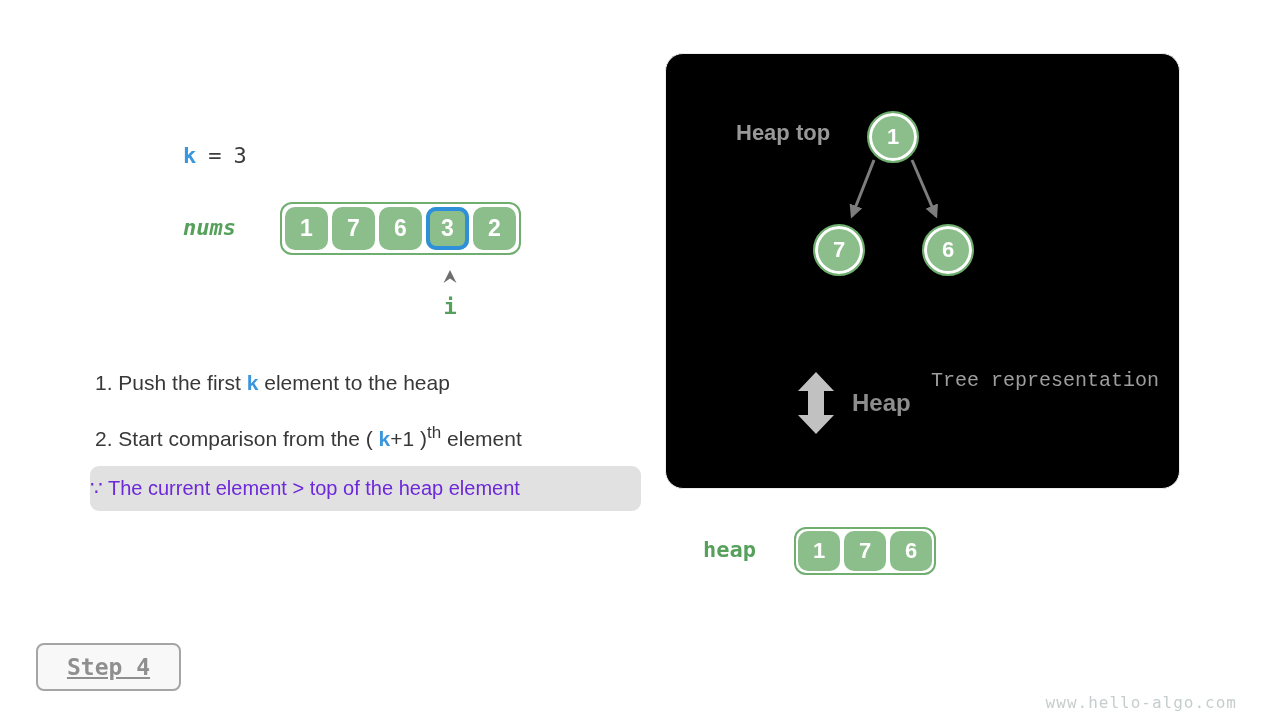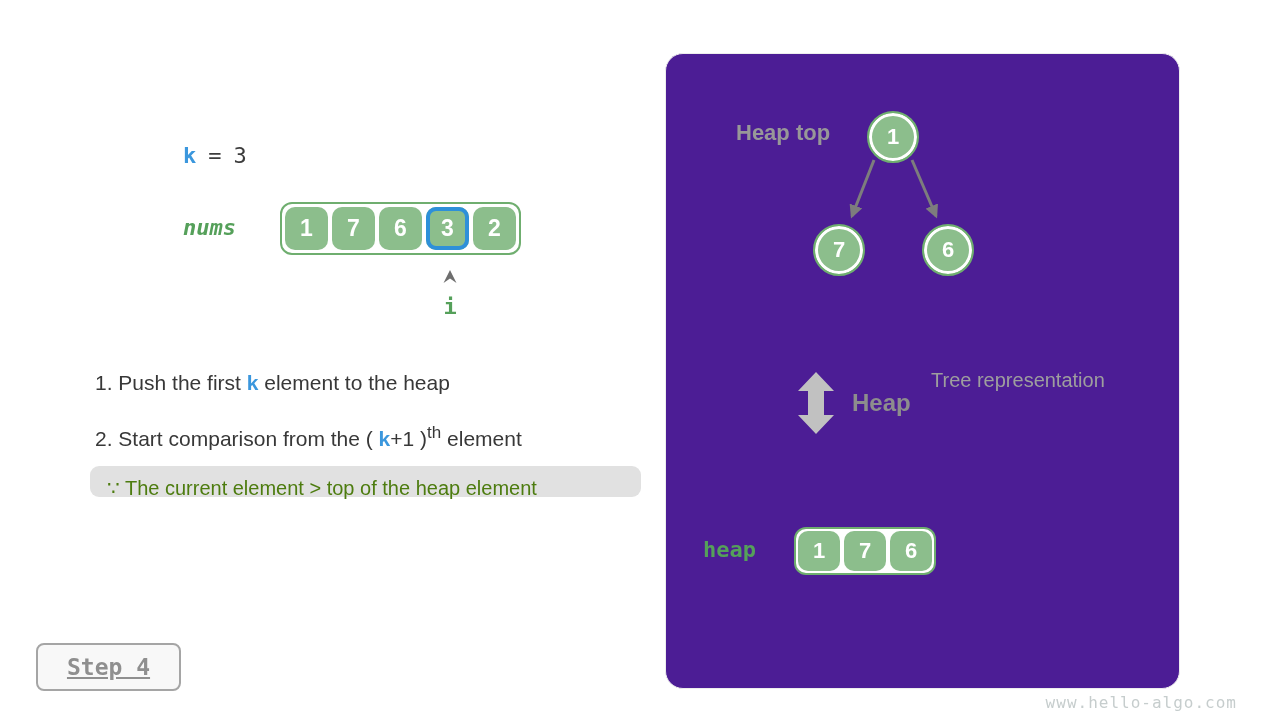--- a/index.html
+++ b/index.html
@@ -22,26 +22,26 @@
 
   
   .ptr-arrow{position:absolute;left:443px;top:270px;}
   .ptr-label{position:absolute;left:450px;top:294px;transform:translateX(-50%);
              font-family:"DejaVu Sans Mono",monospace;font-weight:bold;font-size:22px;color:#55a05a;}
 
   
   .step-line{position:absolute;left:95px;font-size:21px;color:#383838;}
   .step-line .var{color:#3b97dd;font-weight:bold;}
   .step-line sup{font-size:17px;}
-  .note-box{position:absolute;left:90px;top:466px;width:551px;height:31px;background:#e1e1e1;
-            border-radius:9px;font-size:20px;color:#4d7c0f;line-height:45px;padding-left:17px;
+  .note-box{position:absolute;left:90px;top:466px;width:551px;height:45px;background:#e1e1e1;
+            border-radius:9px;font-size:20px;color:#6d28d9;line-height:45px;
             box-sizing:border-box;}
 
   
-  .panel{position:absolute;left:665px;top:53px;width:515px;height:636px;background:#4c1d95;
+  .panel{position:absolute;left:665px;top:53px;width:515px;height:436px;background:#000000;
          border:1px solid #ededed;border-radius:18px;box-sizing:border-box;}
   .heap-top{position:absolute;left:70px;top:66px;font-size:22px;font-weight:bold;color:#989898;}
   .node{position:absolute;width:52px;height:52px;border-radius:50%;background:#8cbe8c;
         border:2px solid #6fae6f;box-shadow:inset 0 0 0 3px #ffffff;color:#ffffff;
         font-weight:bold;font-size:22px;display:flex;align-items:center;justify-content:center;
         box-sizing:border-box;}
   .legend-title{position:absolute;left:186px;top:335px;font-size:24px;font-weight:bold;color:#8d8d8d;}
   .legend-line{position:absolute;left:265px;font-size:20px;color:#9e9e9e;}
   .heap-label{position:absolute;left:37px;top:483px;font-family:"DejaVu Sans Mono",monospace;
               font-weight:bold;font-size:22px;color:#55a05a;}
@@ -108,21 +108,21 @@
     </svg>
 
     <div class="node" style="left:201px;top:57px;">1</div>
     <div class="node" style="left:147px;top:170px;">7</div>
     <div class="node" style="left:256px;top:170px;">6</div>
 
     <svg style="position:absolute;left:132px;top:318px;" width="36" height="62" viewBox="0 0 36 62">
       <polygon points="18,0 36,19 26,19 26,43 36,43 18,62 0,43 10,43 10,19 0,19" fill="#c1c1c1"></polygon>
     </svg>
     <div class="legend-title">Heap</div>
-    <div class="legend-line" style="top:315px;">Tree representation</div>
+    <div class="legend-line" style="top:315px;font-family:Liberation Mono, monospace;">Tree representation</div>
 
     <div class="heap-label">heap</div>
     <div class="arr heap-arr">
       <div class="cell">1</div>
       <div class="cell">7</div>
       <div class="cell">6</div>
     </div>
 
   </div>
 

